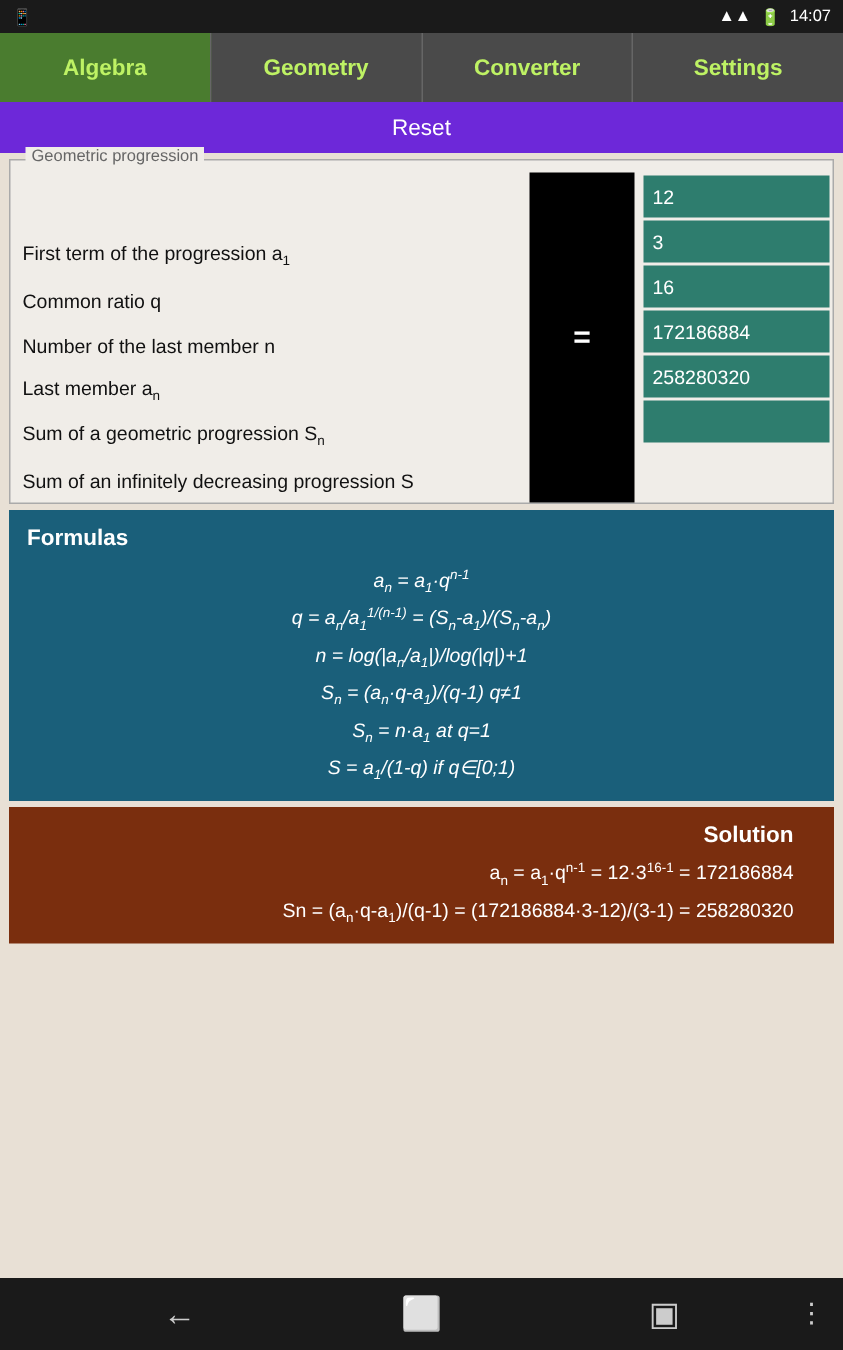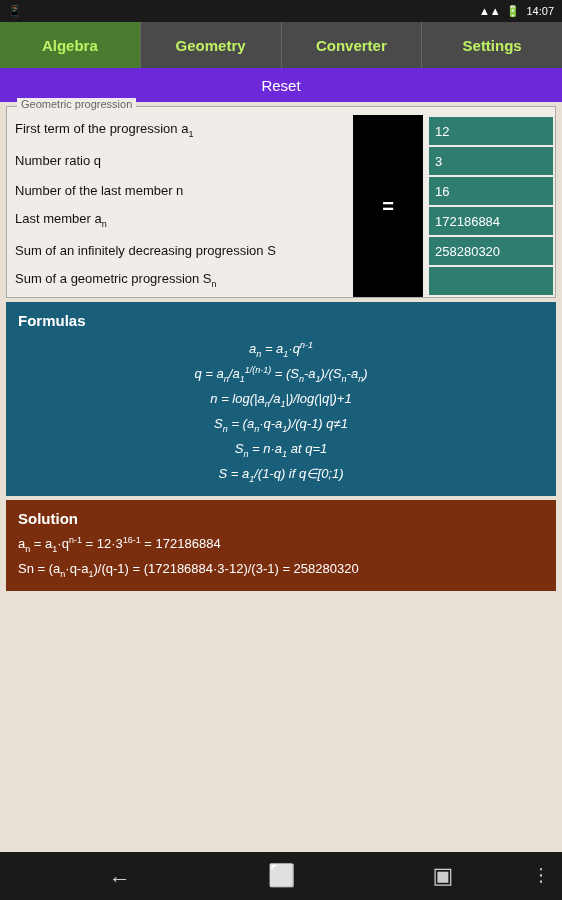--- a/index.html
+++ b/index.html
@@ -91,20 +91,21 @@
       color: #666;
     }
     .geo-panel-inner {
       display: flex;
       padding-top: 8px;
     }
     .geo-labels {
       flex: 1;
       display: flex;
       flex-direction: column;
+      margin-top: 40px;
     }
     .geo-label-row {
       height: 30px;
       display: flex;
       align-items: center;
       padding-left: 8px;
       font-size: 13px;
       color: #111;
     }
 
@@ -159,21 +160,22 @@
       text-align: center;
       font-size: 13px;
       line-height: 1.8;
       font-style: italic;
     }
 
     
     .solution-section {
       background: #7a2e0e;
       color: white;
-      padding: 10px 12px;
+      padding: 10px 27px;
+      text-align: right;
     }
     .solution-title {
       font-size: 15px;
       font-weight: bold;
       margin-bottom: 6px;
     }
     .solution-line {
       font-size: 13px;
       line-height: 1.7;
     }
@@ -245,33 +247,33 @@
 
   <div class="geo-panel">
     <span class="geo-panel-title">Geometric progression</span>
     <div class="geo-panel-inner">
 
       <div class="geo-labels">
         <div class="geo-label-row">
           <span>First term of the progression a<sub>1</sub></span>
         </div>
         <div class="geo-label-row">
-          <span>Number ratio q</span>
+          <span>Common ratio q</span>
         </div>
         <div class="geo-label-row">
           <span>Number of the last member n</span>
         </div>
         <div class="geo-label-row">
           <span>Last member a<sub>n</sub></span>
         </div>
         <div class="geo-label-row">
+          <span>Sum of a geometric progression S<sub>n</sub></span>
+        </div>
+        <div class="geo-label-row">
           <span>Sum of an infinitely decreasing progression S</span>
-        </div>
-        <div class="geo-label-row">
-          <span>Sum of a geometric progression S<sub>n</sub></span>
         </div>
       </div>
 
       <div class="black-square">
         <span>=</span>
       </div>
 
       <div class="geo-inputs">
         <input class="geo-input" type="text" value="12" style="">
         <input class="geo-input" type="text" value="3" style="">

